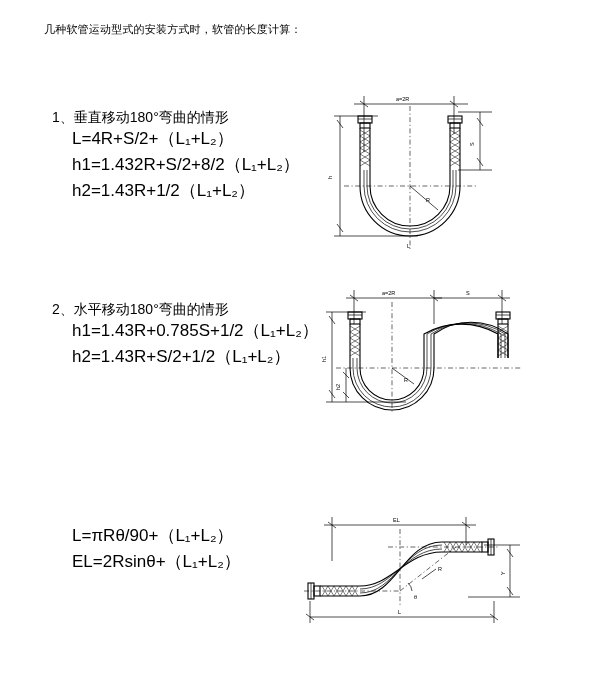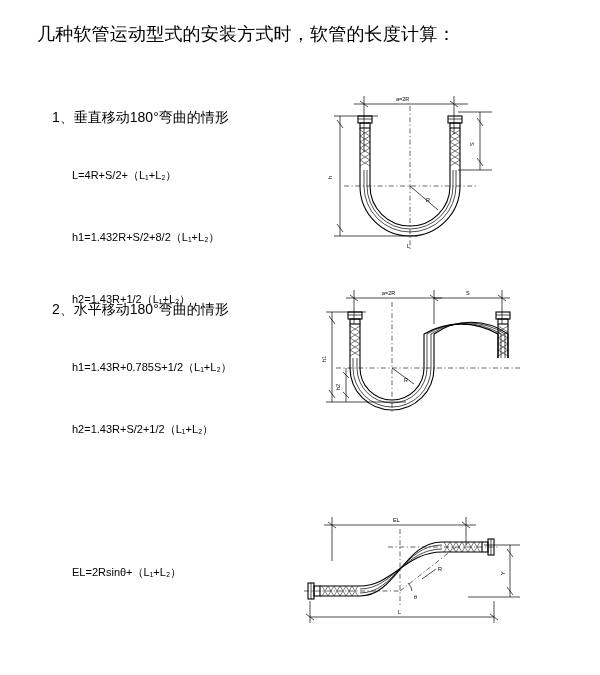--- a/index.html
+++ b/index.html
@@ -15,23 +15,23 @@
     position: relative;
     overflow: hidden;
   }
   .page {
     position: relative;
     width: 600px;
     height: 675px;
   }
   .heading {
     position: absolute;
-    left: 37px;
+    left: 44px;
     top: 22px;
-    font-size: 18px;
+    font-size: 11px;
     letter-spacing: 0.2px;
     white-space: nowrap;
   }
   .section {
     position: absolute;
     left: 0;
     width: 600px;
   }
   .sec1 { top: 108px; }
   .sec2 { top: 300px; }
@@ -42,25 +42,24 @@
     left: 52px;
     top: 0;
     width: 250px;
   }
   .sec-title {
     font-size: 14px;
     white-space: nowrap;
     line-height: 18px;
   }
   .formula {
-    font-size: 11px;
+    font-size: 17px;
     white-space: nowrap;
     line-height: 26px;
     padding-left: 20px;
-    margin-top: 36px;
   }
   .fig {
     position: absolute;
     top: -34px;
   }
   .fig1 { left: 308px; }
   .fig2 { left: 306px; width: 260px; top: -28px; }
   .fig3 { left: 288px; top: -18px; }
 
   svg { display: block; }
@@ -248,20 +247,21 @@
         <line class="ln dash" x1="30" y1="96" x2="215" y2="96"></line>
 
         <line class="ln thin" x1="86" y1="96" x2="108" y2="112"></line>
         <text class="lbl-s" x="98" y="110">R</text>
       </svg>
     </div>
   </div>
 
   <div class="section sec3">
     <div class="text-col">
+      <div class="formula">L=πRθ/90+（L₁+L₂）</div>
       <div class="formula">EL=2Rsinθ+（L₁+L₂）</div>
     </div>
 
     <div class="fig fig3">
       <svg width="260" height="130" viewBox="0 0 260 130">
 
         <line class="ln thin" x1="44" y1="12" x2="44" y2="56"></line>
         <line class="ln thin" x1="178" y1="12" x2="178" y2="40"></line>
         <line class="ln thin" x1="36" y1="20" x2="188" y2="20"></line>
         <line class="ln thin" x1="40" y1="17" x2="48" y2="23"></line>

